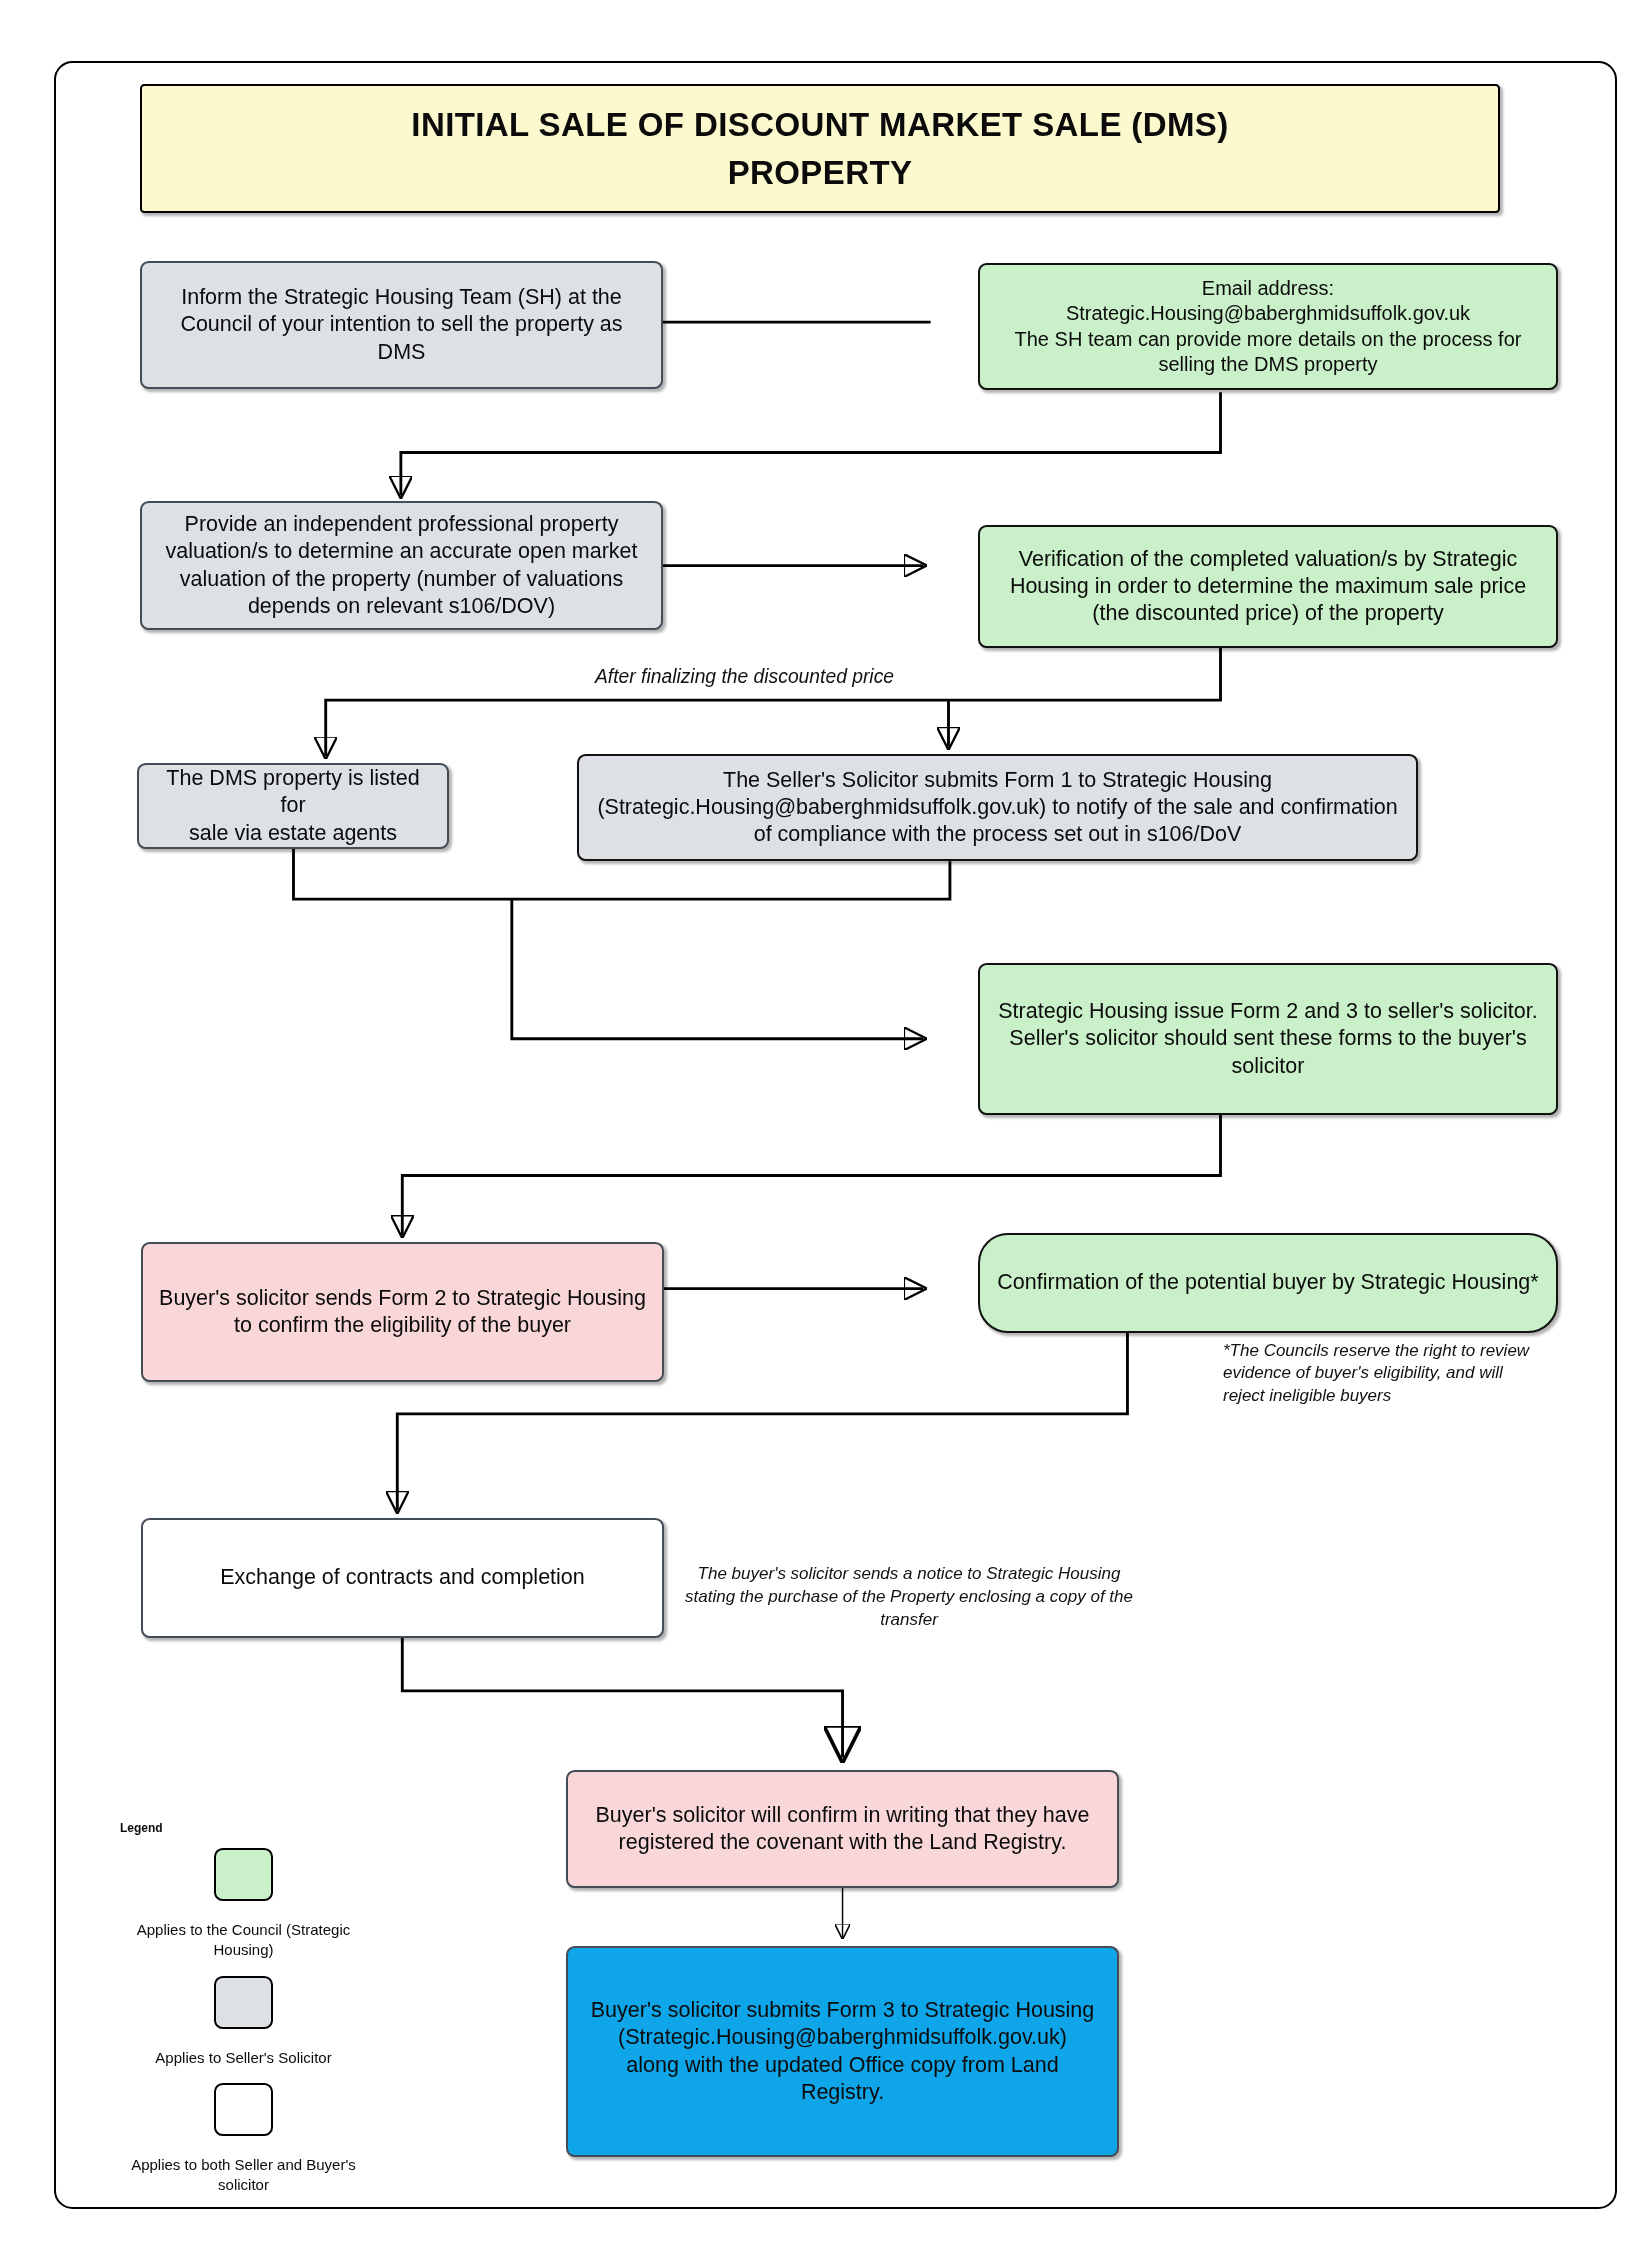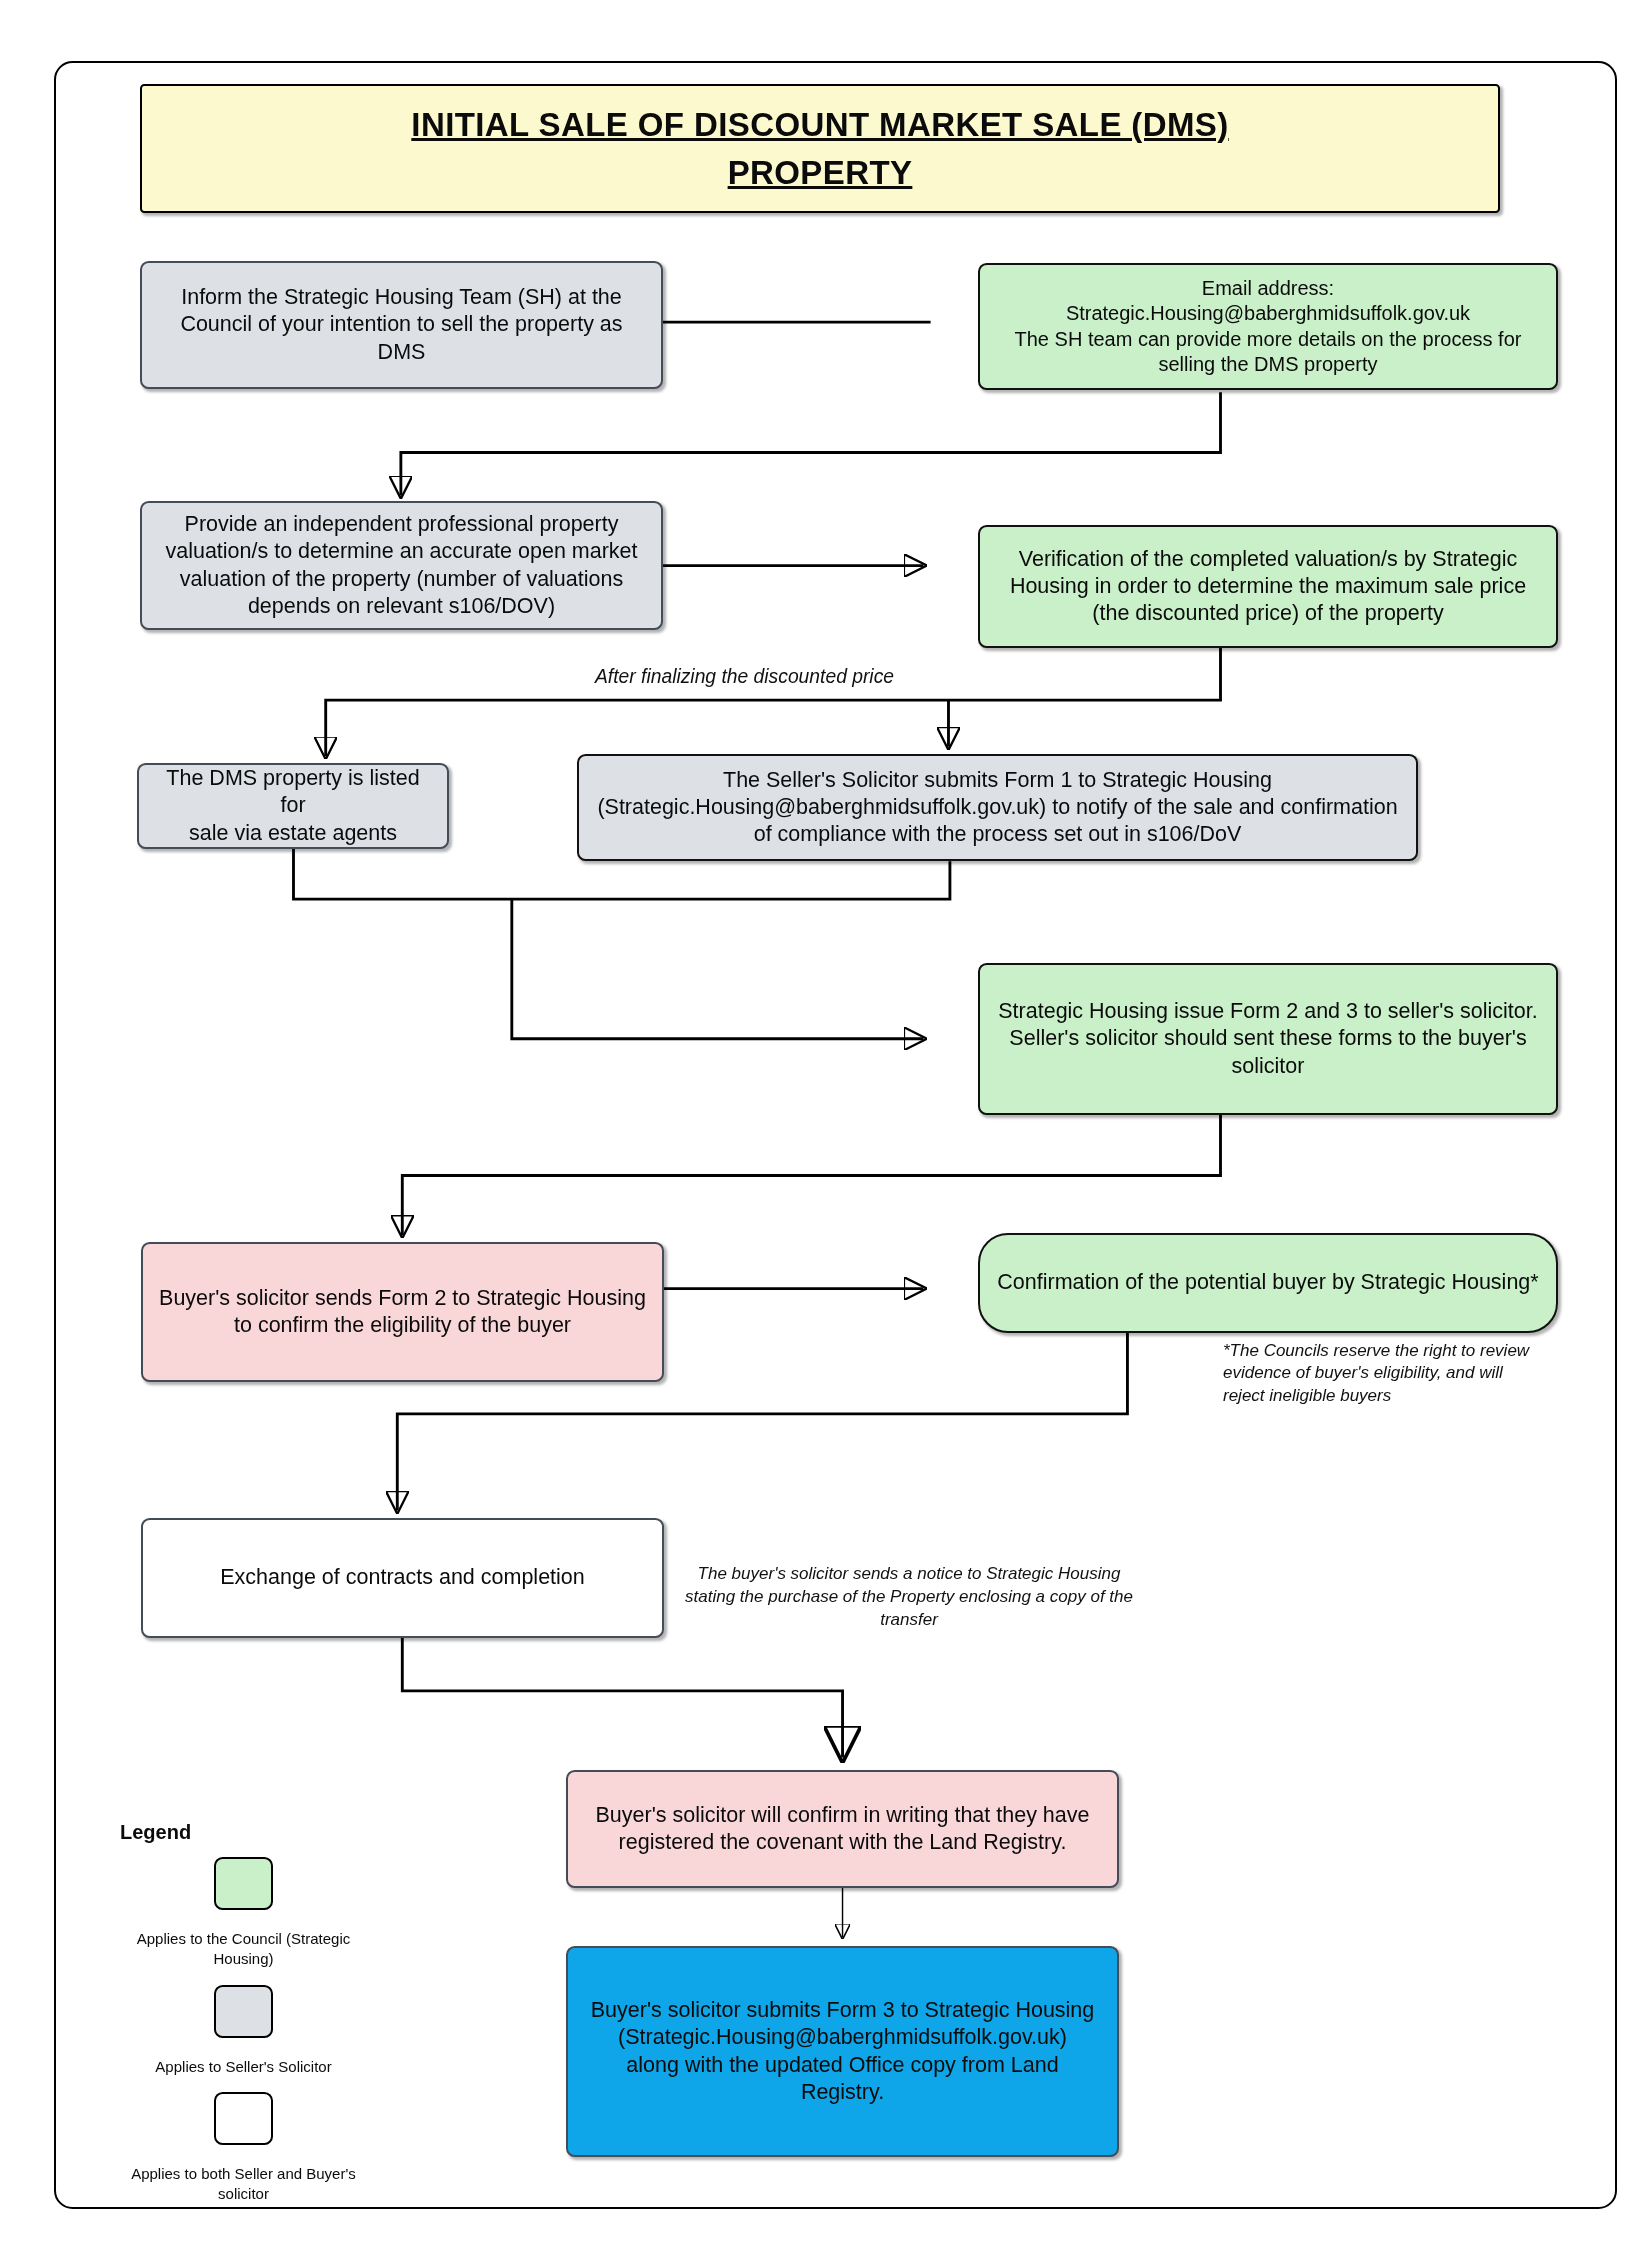--- a/index.html
+++ b/index.html
@@ -9,39 +9,39 @@
   .connectors path{fill:none;stroke:#000;}
   .w4{stroke-width:4px;}
   .w2{stroke-width:2px;}
   .outer{position:absolute;left:54px;top:61px;width:1563px;height:2148px;border:2.9px solid #000;border-radius:18.6px;box-sizing:border-box;}
   .node{position:absolute;display:flex;align-items:center;justify-content:center;text-align:center;
         box-sizing:border-box;border-radius:8.6px;padding:5.7px 14.3px;white-space:pre-line;
         font-size:21.5px;line-height:1.27;box-shadow:2.1px 2.1px 2.9px rgba(0,0,0,0.30);}
   .b-black{border:2.9px solid #111;margin-left:47px;}
   .b-slate{border:2.1px solid #434c57;}
   .title{left:140px;top:84px;width:1360px;height:129px;border:2.1px solid #000;border-radius:4.3px;
-         font-size:33px;font-weight:bold;line-height:1.45;letter-spacing:0.4px;text-decoration:underline;}
+         font-size:33px;font-weight:bold;line-height:1.45;letter-spacing:0.4px;}
   .n-inform{left:140px;top:261px;width:523px;height:128px;}
   .n-email{left:931px;top:263px;width:580px;height:127px;font-size:20px;}
   .n-valuation{left:140px;top:501px;width:523px;height:129px;}
   .n-verification{left:931px;top:525px;width:580px;height:123px;}
   .n-listed{left:137px;top:763px;width:312px;height:86px;}
   .n-form1{left:530px;top:754px;width:841px;height:107px;}
   .n-form23{left:931px;top:963px;width:580px;height:152px;}
   .n-form2{left:141px;top:1242px;width:523px;height:140px;}
   .n-confirmation{left:931px;top:1233px;width:580px;height:100px;}
   .n-exchange{left:141px;top:1518px;width:523px;height:120px;}
   .n-registry{left:566px;top:1770px;width:553px;height:118px;}
   .n-form3{left:566px;top:1946px;width:553px;height:211px;}
   .note{position:absolute;font-style:italic;color:#111;}
   .note-after{left:501px;top:666px;width:487px;text-align:center;font-size:19.3px;}
   .note-councils{left:1223px;top:1340px;width:322px;text-align:left;font-size:17px;line-height:1.32;}
   .note-notice{left:680px;top:1562px;width:458px;text-align:center;font-size:17px;line-height:1.36;}
   .legend{position:absolute;left:120px;top:1821px;}
-  .legend-title{font-size:20px;font-weight:bold;margin-bottom:13px;}
+  .legend-title{font-size:12px;font-weight:bold;margin-bottom:13px;}
   .legend-row{display:flex;align-items:center;gap:19px;margin-bottom:15px;flex-direction:column;}
   .swatch{width:59px;height:53px;border:2.1px solid #000;border-radius:8.6px;box-sizing:border-box;flex:0 0 auto;}
   .legend-label{width:247px;text-align:center;font-size:15px;line-height:1.35;}
 </style>
 </head>
 <body>
 
 <div class="canvas">
 
   <div class="outer"></div>

